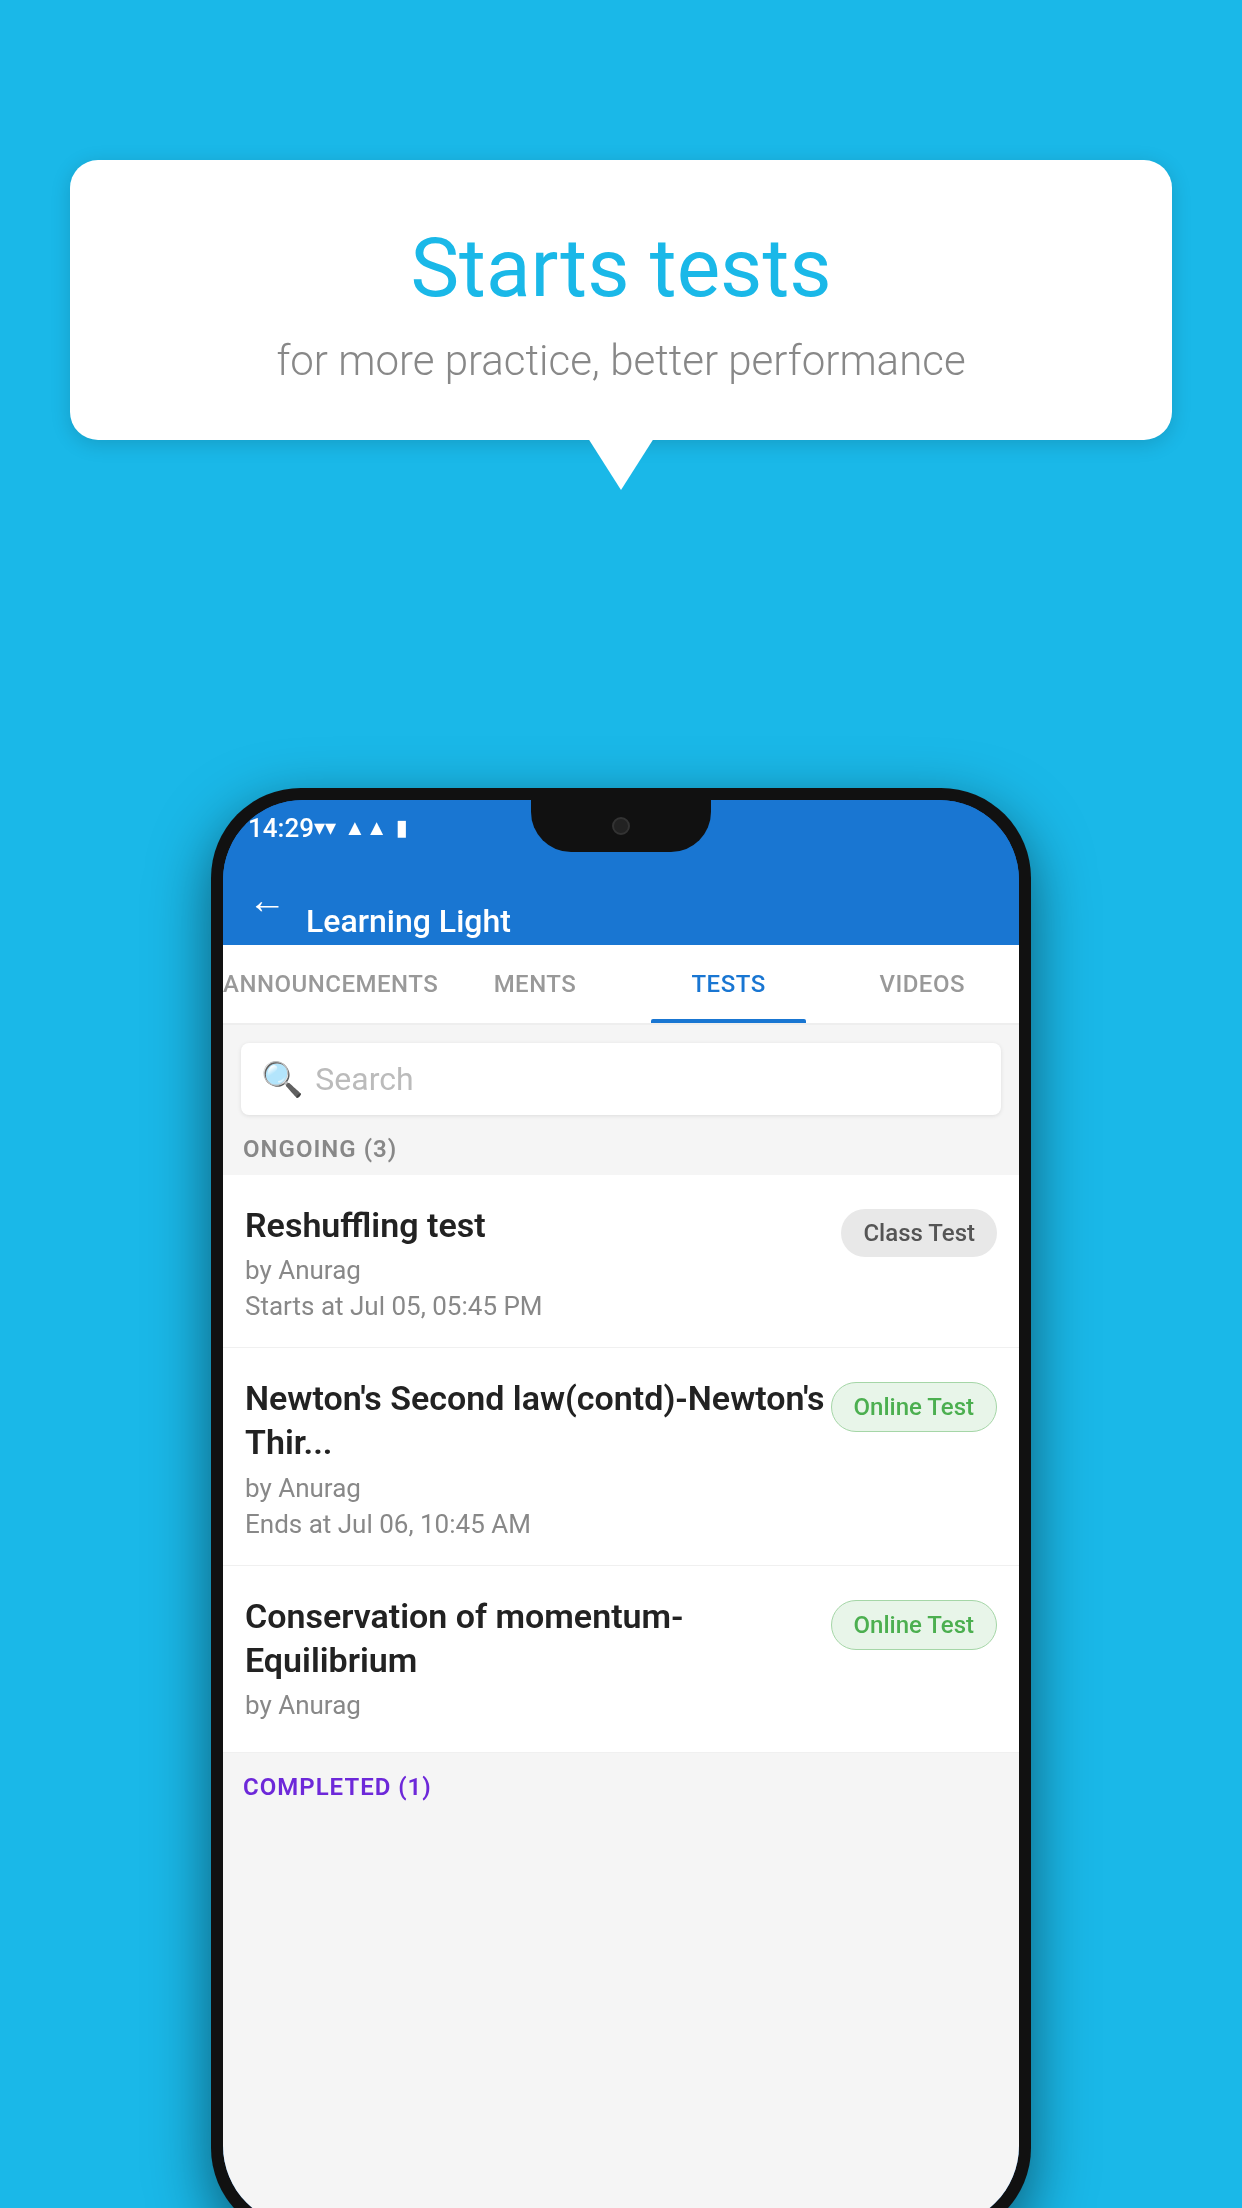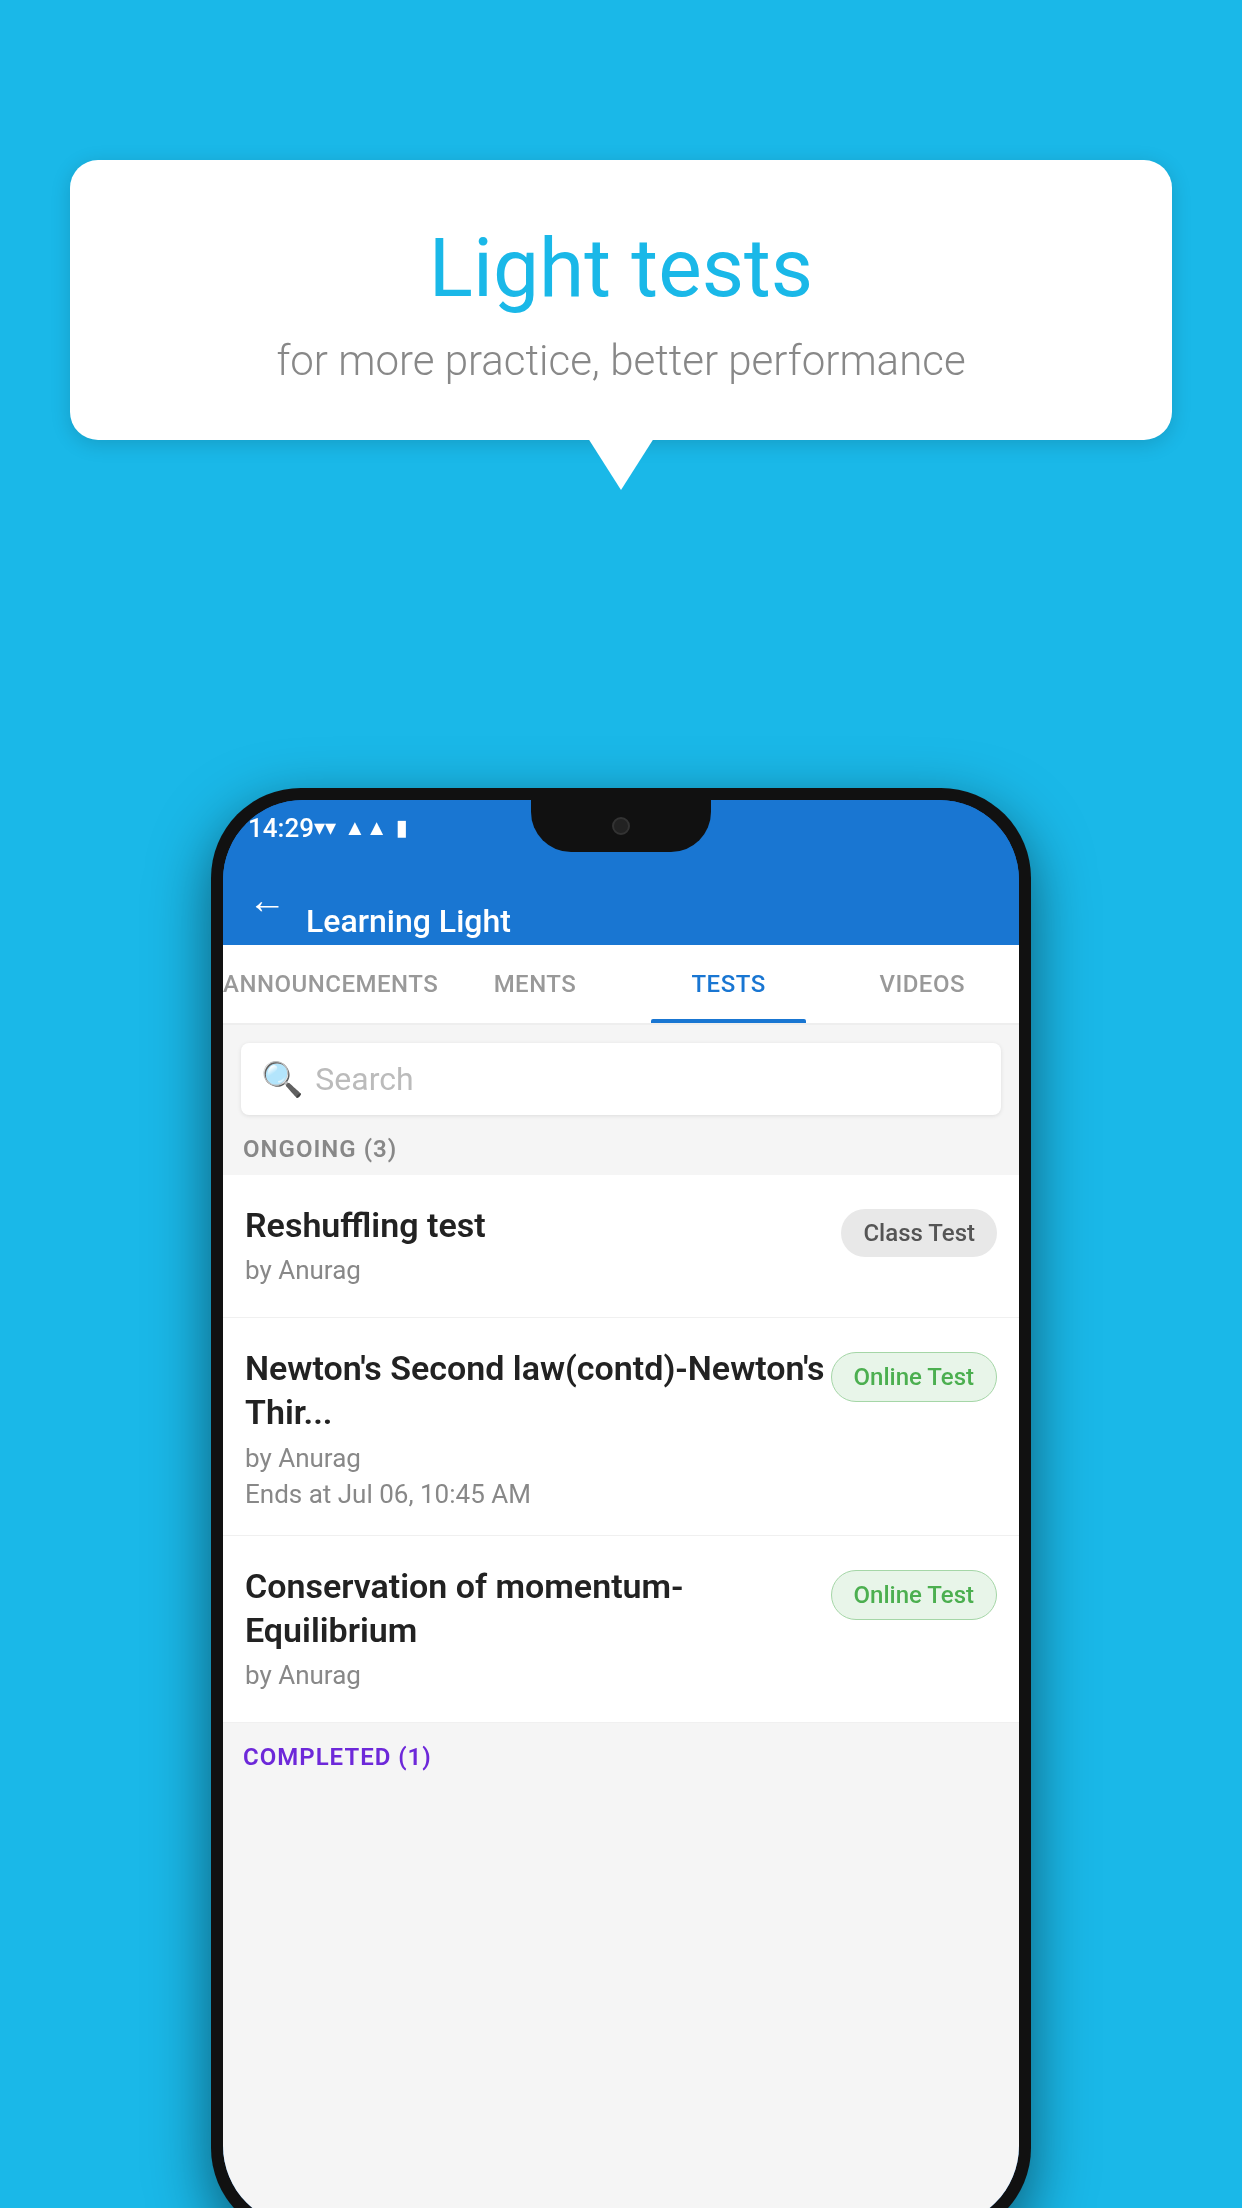--- a/index.html
+++ b/index.html
@@ -316,21 +316,21 @@
       color: #6d28d9;
       letter-spacing: 1px;
       background: #f5f5f5;
     }
   </style>
 </head>
 <body>
 
 <div class="speech-bubble-container">
   <div class="speech-bubble">
-    <div class="speech-bubble-title">Light tests</div>
+    <div class="speech-bubble-title">Starts tests</div>
     <div class="speech-bubble-subtitle">for more practice, better performance</div>
   </div>
 </div>
 
 <div class="phone-frame">
 
   <div class="phone-inner">
 
     <div class="notch">
       <div class="camera-dot"></div>
@@ -373,20 +373,21 @@
       </div>
 
       <div class="section-header">ONGOING (3)</div>
 
       <div class="test-list">
 
         <div class="test-item">
           <div class="test-info">
             <div class="test-name">Reshuffling test</div>
             <div class="test-author">by Anurag</div>
+            <div class="test-time">Starts at  Jul 05, 05:45 PM</div>
           </div>
           <span class="test-badge badge-class">Class Test</span>
         </div>
 
         <div class="test-item">
           <div class="test-info">
             <div class="test-name">Newton's Second law(contd)-Newton's Thir...</div>
             <div class="test-author">by Anurag</div>
             <div class="test-time">Ends at  Jul 06, 10:45 AM</div>
           </div>

